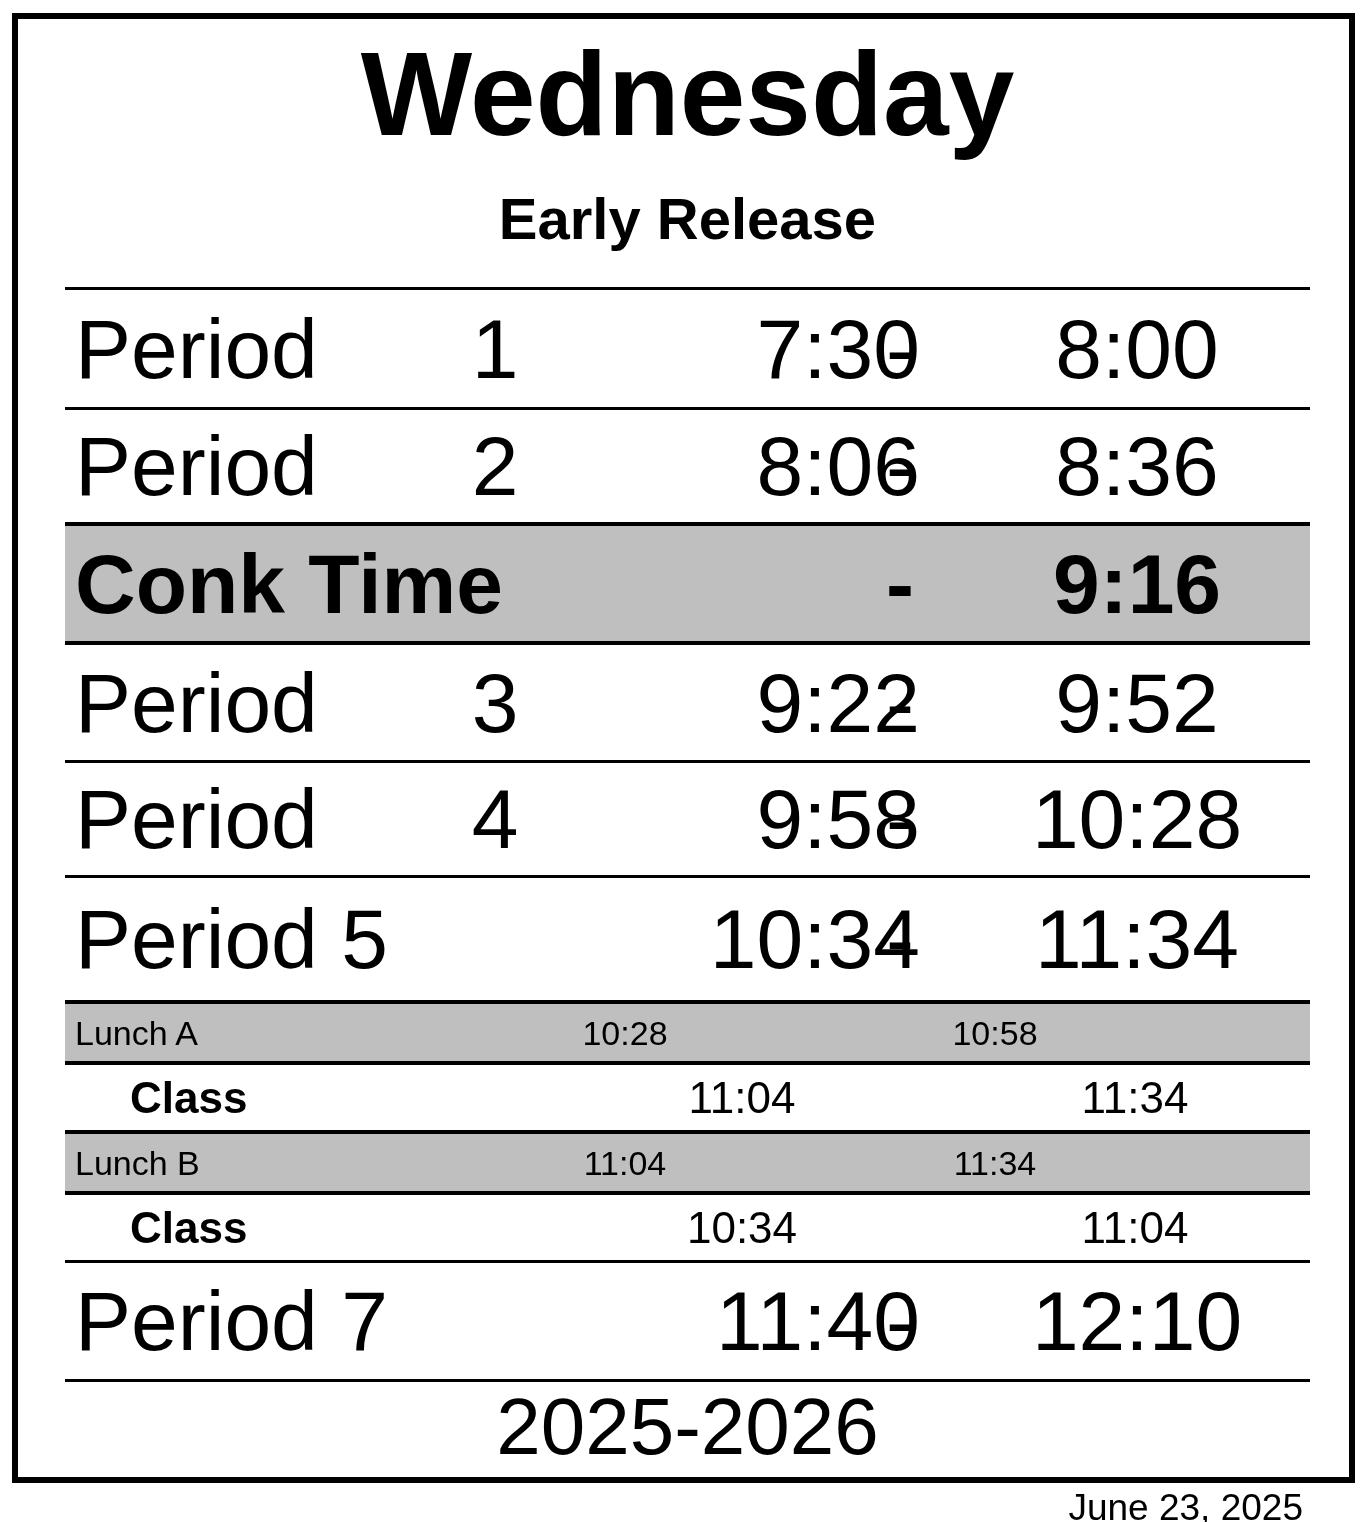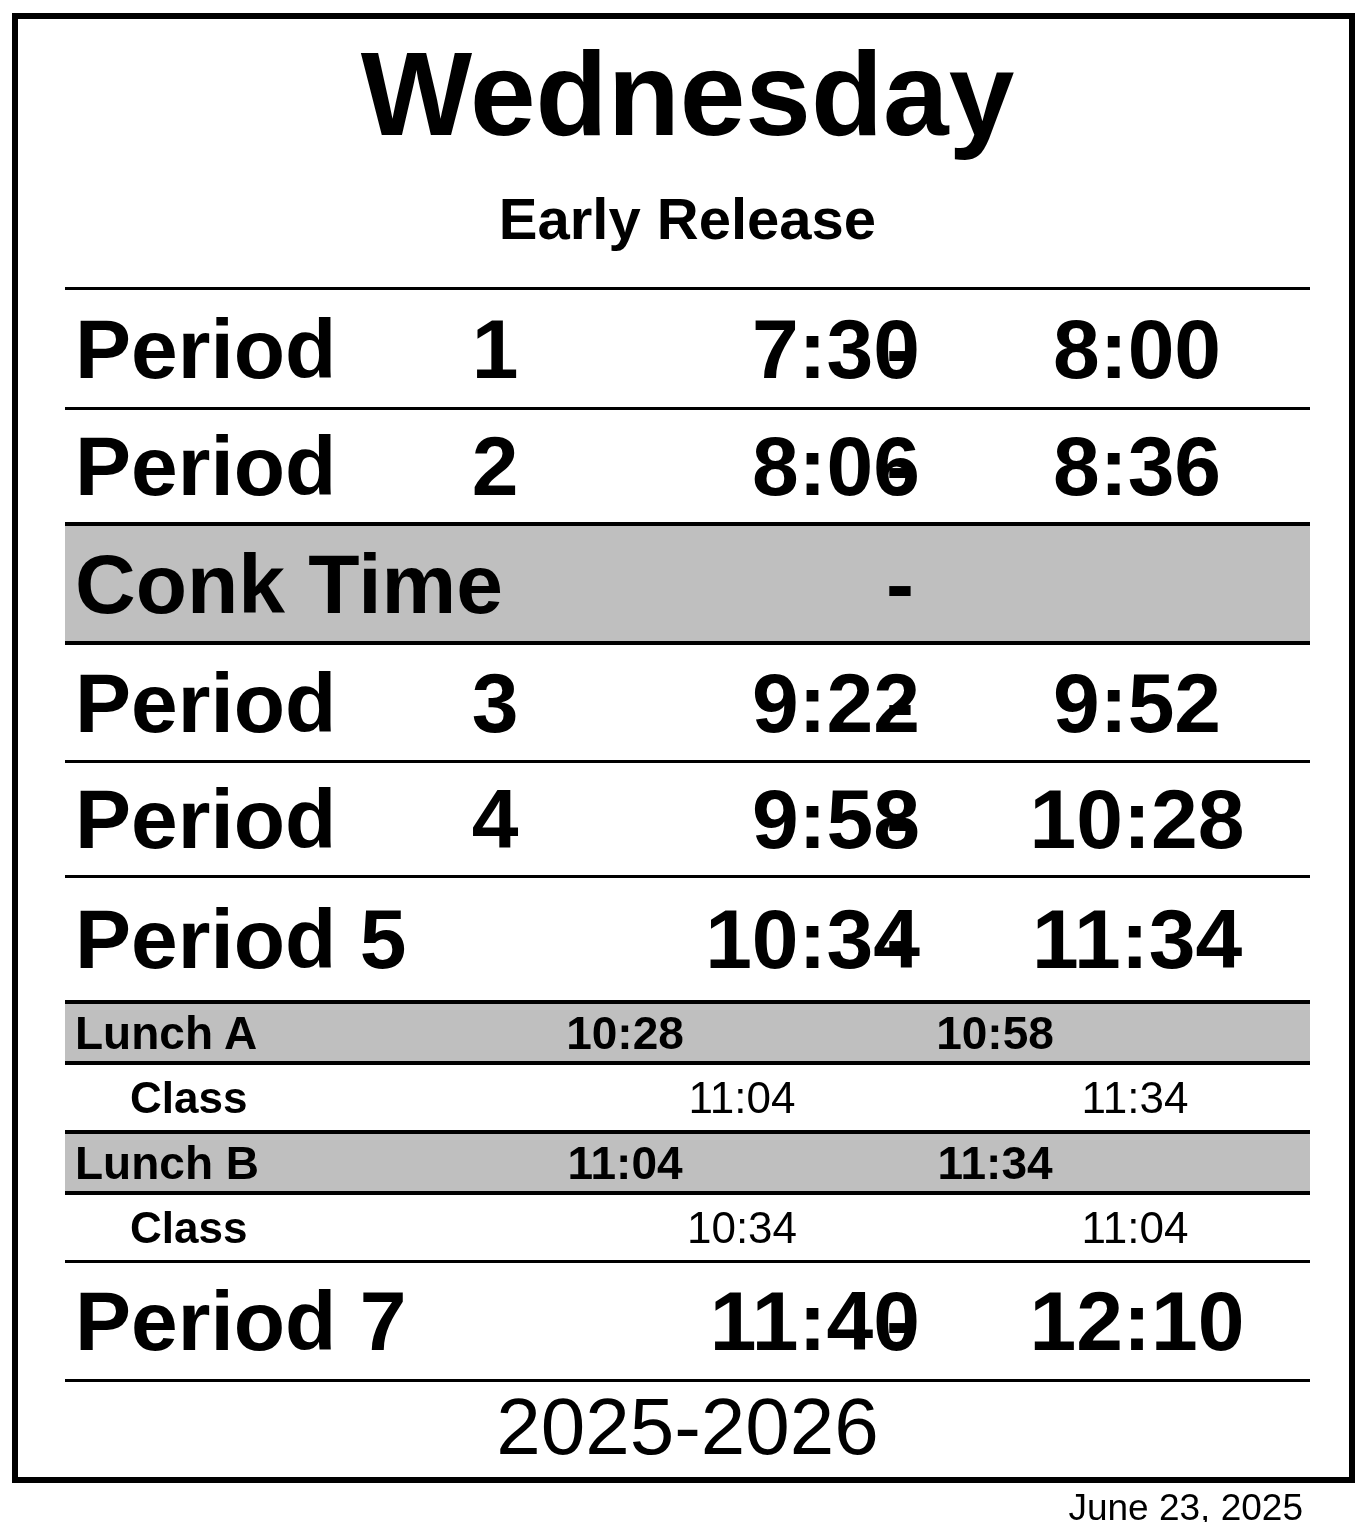--- a/index.html
+++ b/index.html
@@ -51,37 +51,37 @@
     border-top: 3px solid #000;
   }
   .row span {
     position: absolute;
     top: 50%;
     transform: translateY(-50%);
     white-space: nowrap;
   }
   .r-period, .r-wide {
     font-size: 84px;
-    font-weight: 700;
+    font-weight: 400;
   }
   .r-highlight {
     font-size: 84px;
     font-weight: 700;
     border-top: 4px solid #000;
     border-bottom: 4px solid #000;
   }
   .no-top { border-top: 0; }
   .lbl   { left: 10px; }
   .num   { left: 370px; width: 120px; text-align: center; }
   .start { right: 390px; text-align: center; }
   .dash  { left: 800px; width: 70px; text-align: center; }
   .end   { left: 1072px; transform: translate(-50%,-50%) !important; }
   .r-lunch {
-    font-size: 46px;
-    font-weight: 700;
+    font-size: 34px;
+    font-weight: 400;
     border-top: 4px solid #000;
     border-bottom: 4px solid #000;
     padding-left: 24px;
   }
   .r-class {
     font-size: 44px;
     border-top: 0;
   }
   .r-class .lbl { left: 65px; font-weight: 700; }
   .t1 { left: 560px; transform: translate(-50%,-50%) !important; }
@@ -127,20 +127,21 @@
     <div class="row r-period" style="top: 407px; height: 115px;">
       <span class="lbl">Period</span>
       <span class="num">2</span>
       <span class="start">8:06</span>
       <span class="dash">-</span>
       <span class="end">8:36</span>
     </div>
     <div class="row r-highlight" style="top: 522px; height: 123px; background: rgb(191, 191, 191);">
       <span class="lbl">Conk Time</span>
       <span class="dash">-</span>
+      <span class="end">9:16</span>
     </div>
     <div class="row r-period no-top" style="top: 645px; height: 115px;">
       <span class="lbl">Period</span>
       <span class="num">3</span>
       <span class="start">9:22</span>
       <span class="dash">-</span>
       <span class="end">9:52</span>
     </div>
     <div class="row r-period" style="top: 760px; height: 115px;">
       <span class="lbl">Period</span>

